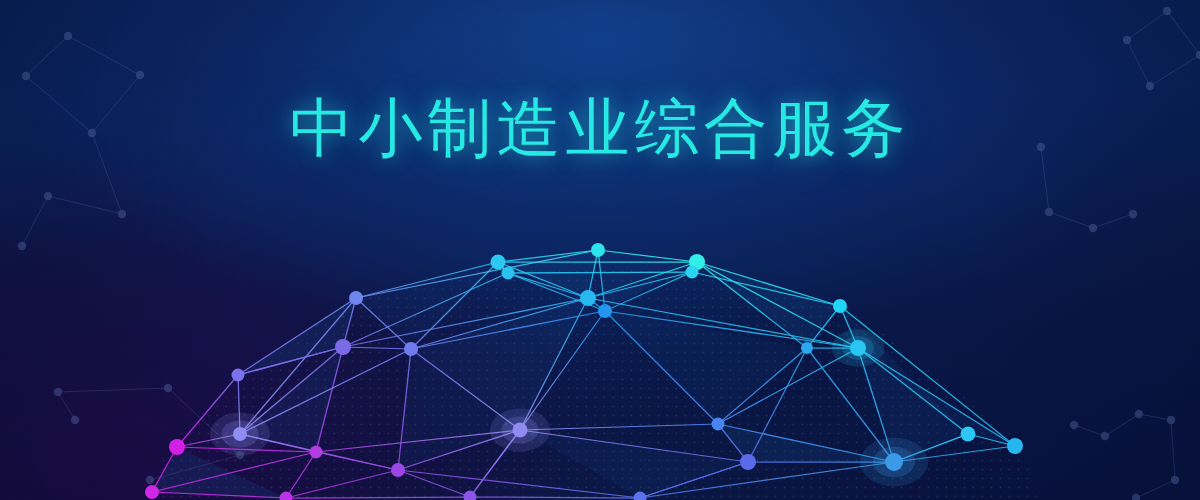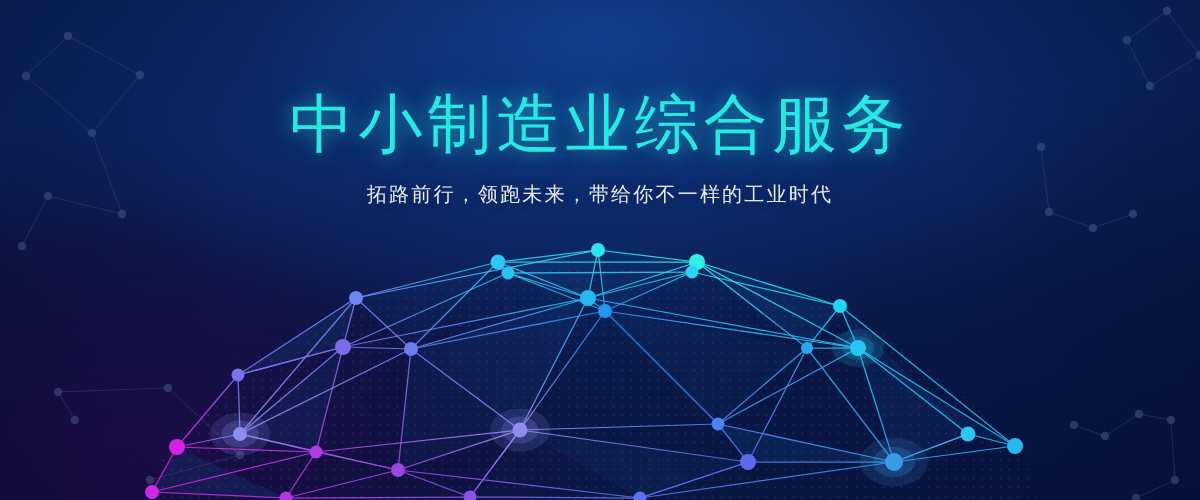--- a/index.html
+++ b/index.html
@@ -5,21 +5,21 @@
   html, body {
     margin: 0;
     padding: 0;
     background: #060a22;
   }
   #banner {
     position: relative;
     width: 1200px;
     height: 500px;
     overflow: hidden;
-    font-family: Liberation Mono, monospace;
+    font-family: Liberation Serif, serif;
     background: #0a1f5a;
     user-select: none;
   }
   .layer {
     position: absolute;
     inset: 0;
     width: 1200px;
     height: 500px;
   }
   
@@ -648,16 +648,15 @@
         <circle cx="286" cy="498" r="6.5" fill="#b934e4"></circle>
         <circle cx="470" cy="497" r="6.5" fill="#8a54e8"></circle>
         <circle cx="640" cy="498" r="6.5" fill="#5a72ec"></circle>
       </g>
   </svg>
 
   <div class="layer" id="bg-vignette"></div>
 
   <div id="text-block">
     <div id="headline">中小制造业综合服务</div>
-    <div id="subtitle">拓路前行，领跑未来，带给你不一样的工业时代</div>
   </div>
 
 </div>
 
 </body></html>

